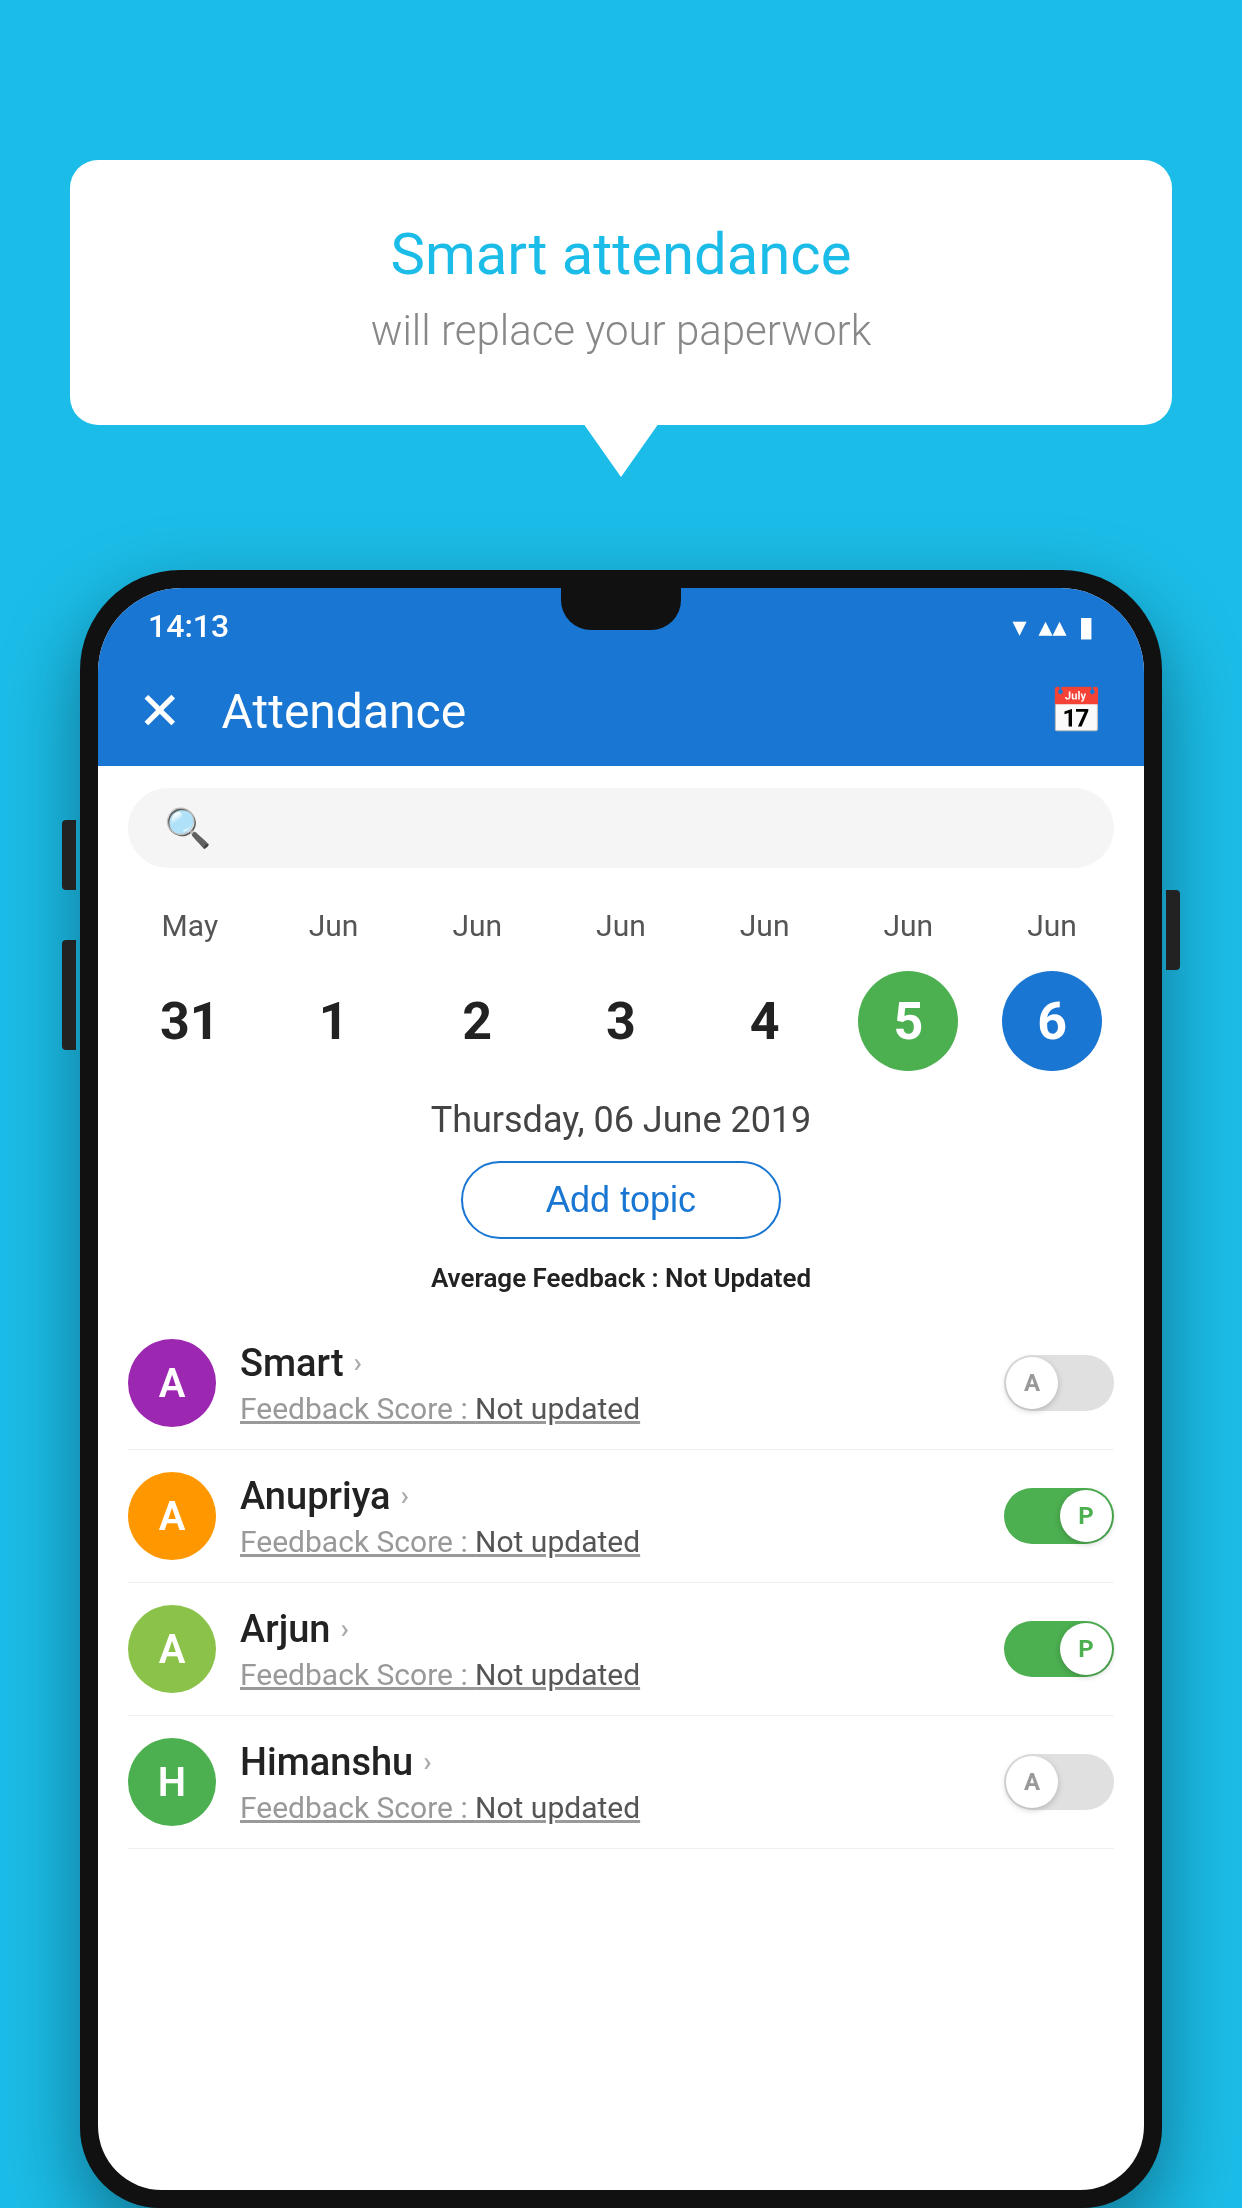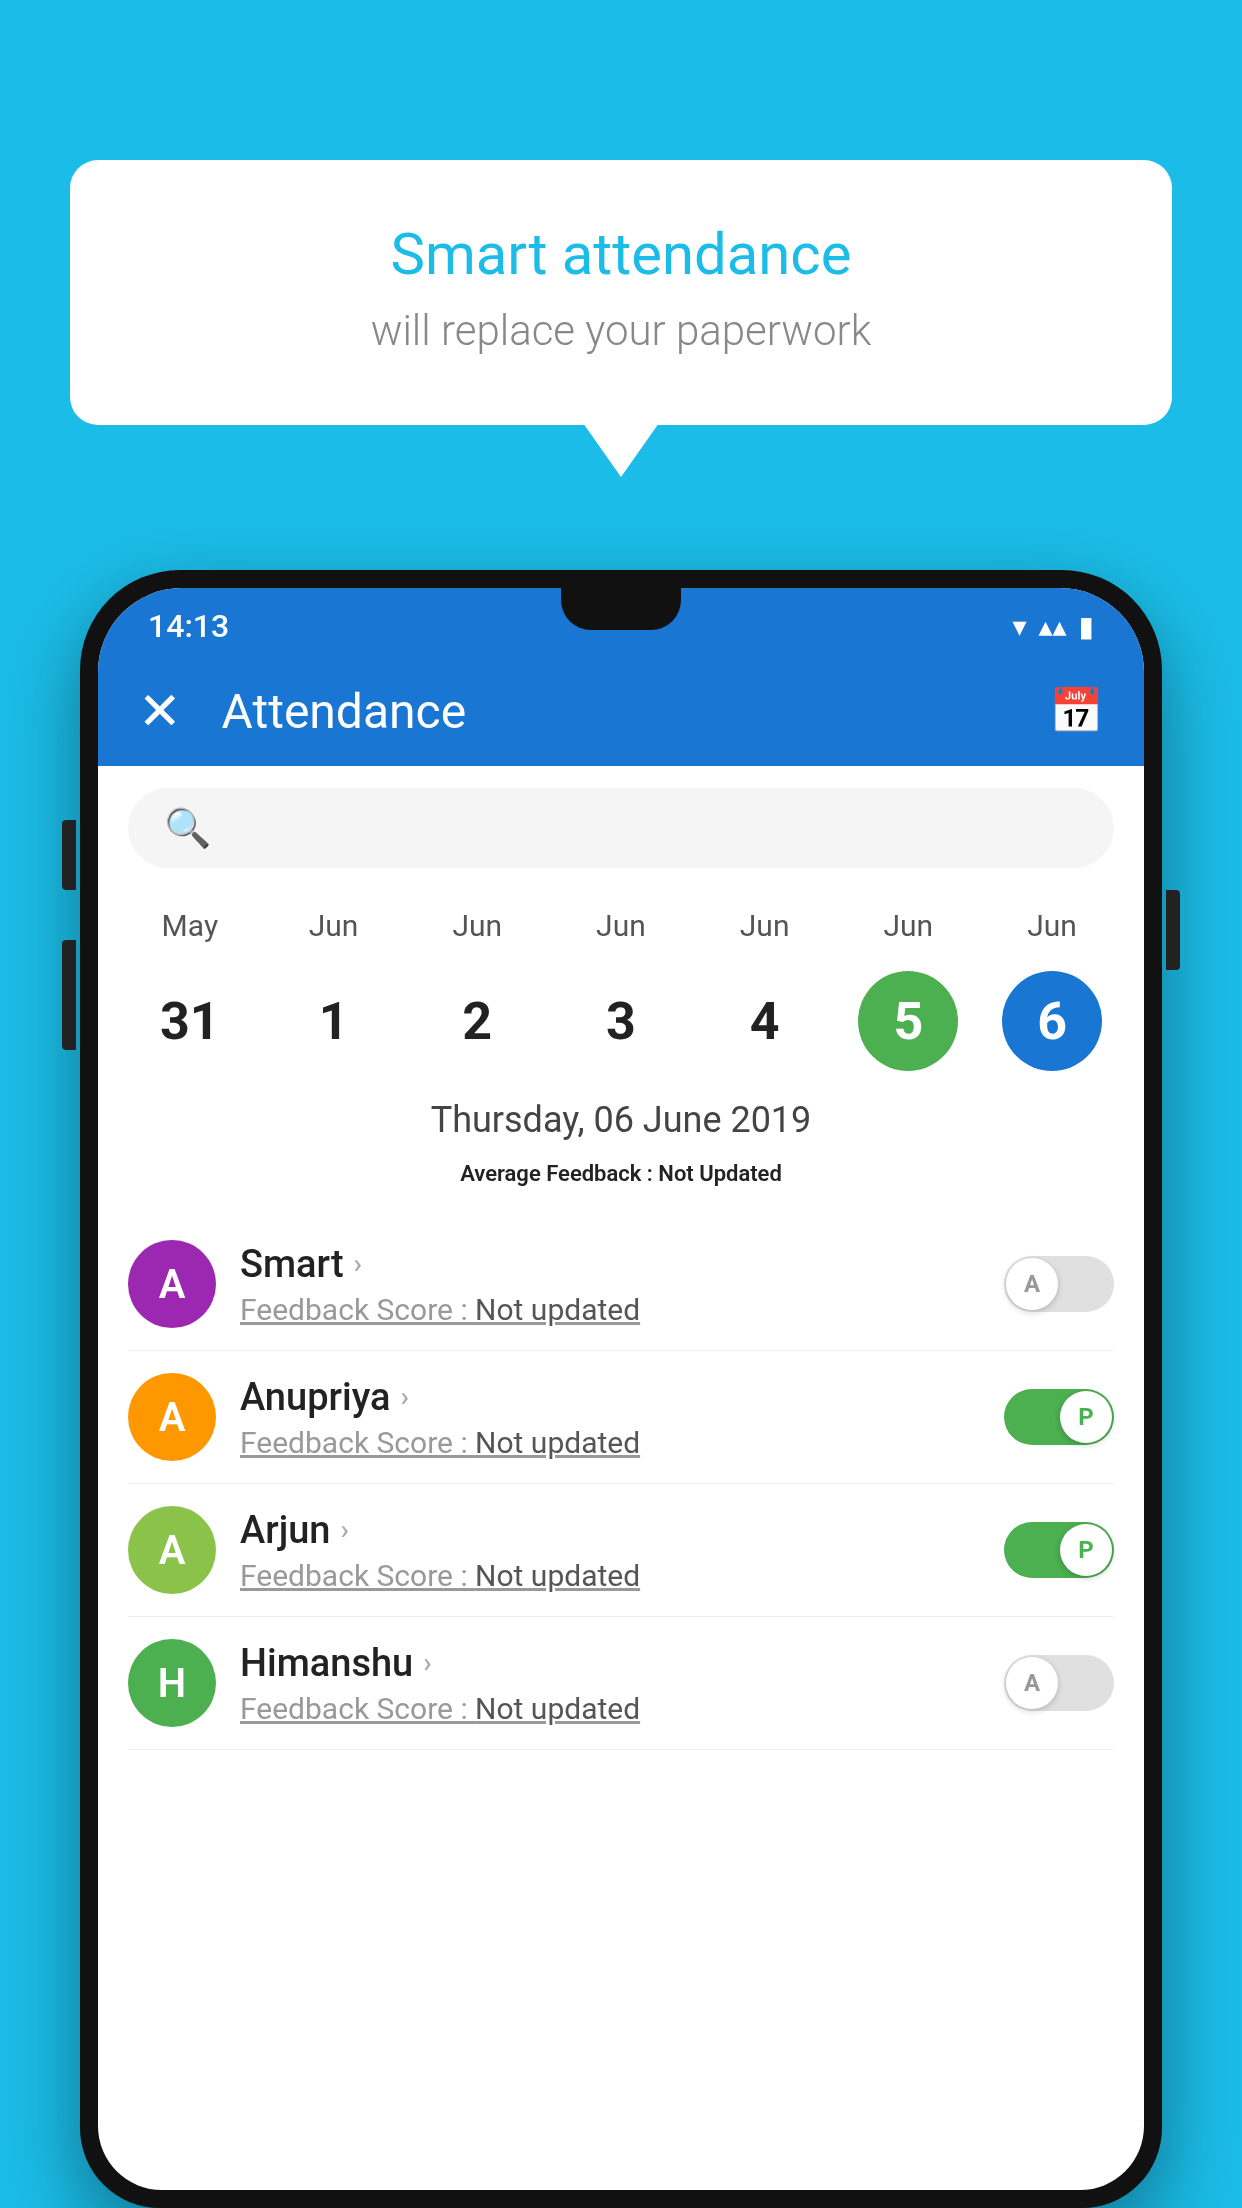--- a/index.html
+++ b/index.html
@@ -236,23 +236,23 @@
       color: #1976D2;
       font-size: 36px;
       cursor: pointer;
       width: 320px;
       text-align: center;
     }
 
     
     .avg-feedback {
       text-align: center;
-      font-size: 22px;
+      font-size: 26px;
       color: #888;
-      margin-bottom: 32px;
+      margin-bottom: 24px;
     }
 
     .avg-feedback span {
       color: #222;
       font-weight: 600;
     }
 
     
     .student-list {
       padding: 0 30px;
@@ -451,20 +451,21 @@
         <span class="date-num active-green">5</span>
       </div>
       <div class="date-item">
         <span class="date-month">Jun</span>
         <span class="date-num active-blue">6</span>
       </div>
     </div>
 
     <div class="selected-date">Thursday, 06 June 2019</div>
 
+    <button class="add-topic-btn">Add topic</button>
 
     <div class="avg-feedback">
       <span>Average Feedback : </span><span>Not Updated</span>
     </div>
 
     <div class="student-list">
 
       <div class="student-item">
         <div class="avatar purple">A</div>
         <div class="student-info">

